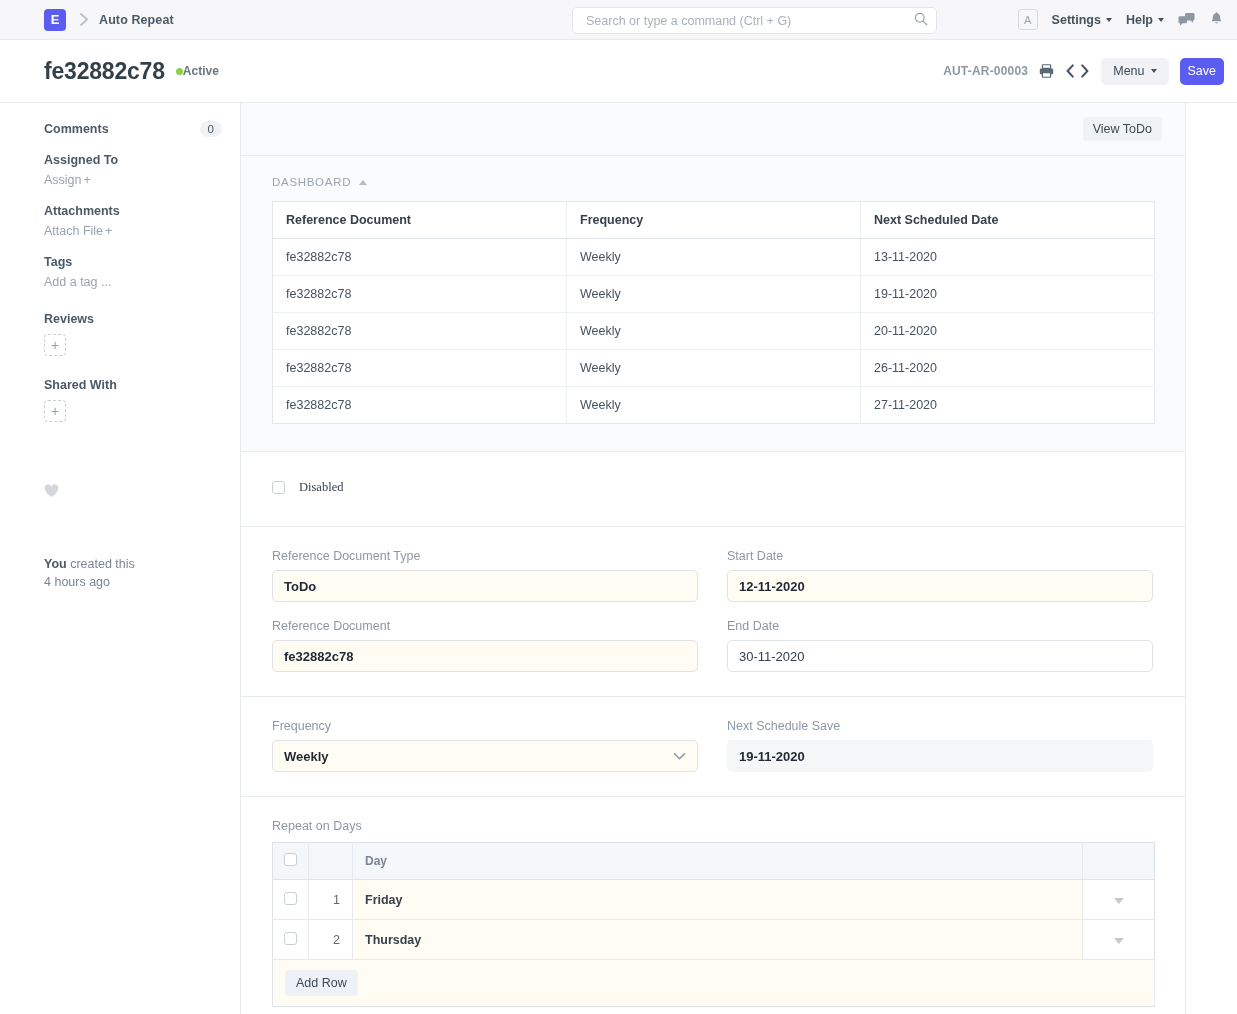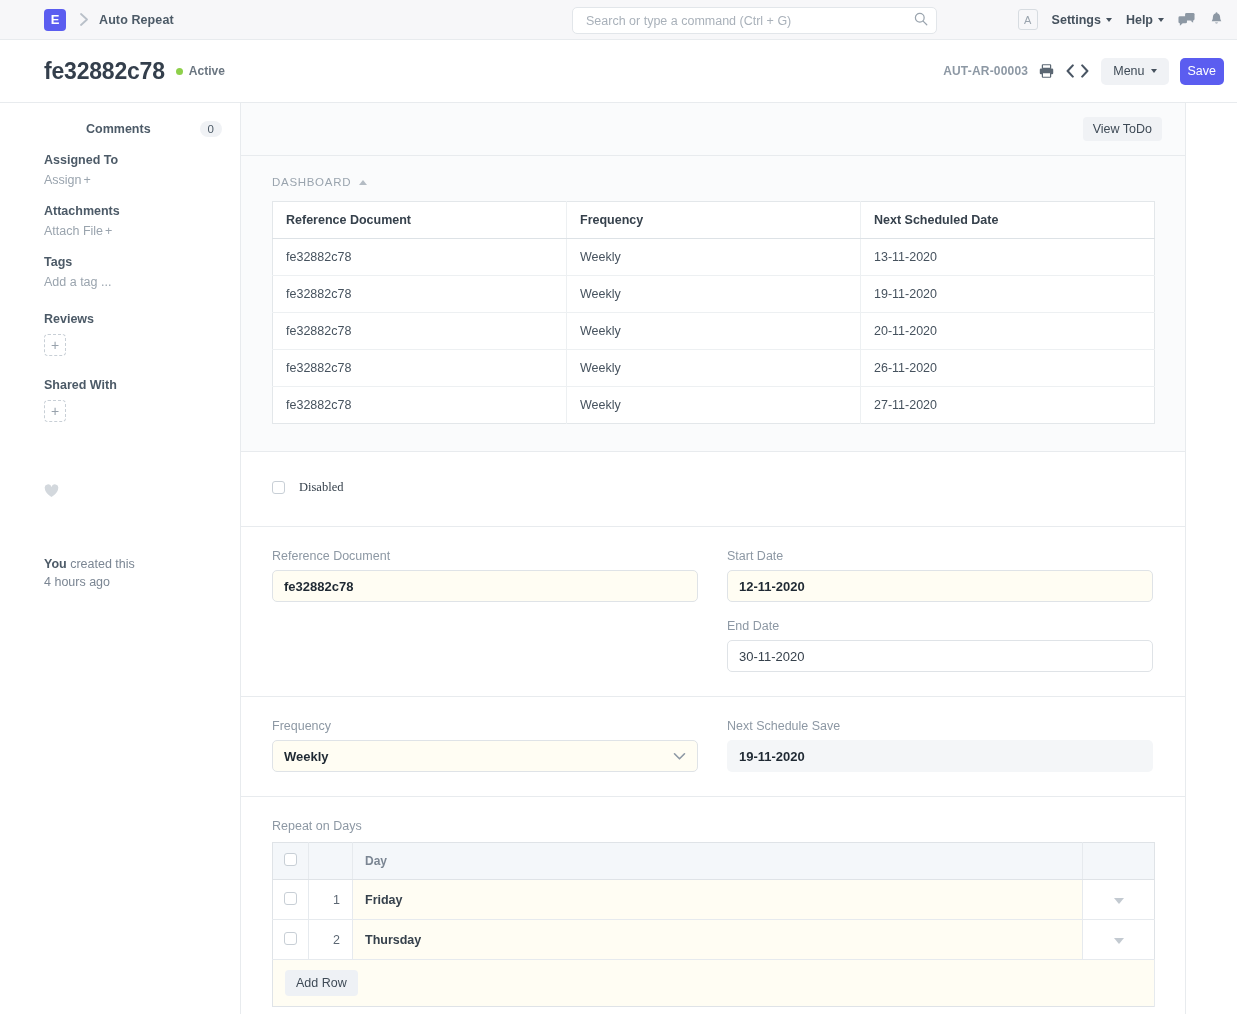--- a/index.html
+++ b/index.html
@@ -89,21 +89,21 @@
     border-bottom: 1px solid #e8ebee;
     display: flex; align-items: center;
     padding: 0 13px 0 44px;
     background: #fff;
   }
   .doc-title {
     font-size: 23px; font-weight: bold;
     color: #343f4c; letter-spacing: -.2px;
   }
   .status-wrap {
-    display: flex; align-items: center; gap: 6px;
+    display: flex; align-items: center; 
     margin-left: 11px;
   }
   .dot { width: 7px; height: 7px; border-radius: 50%; background: #8ed04a; }
   .status-txt { font-size: 12px; font-weight: bold; color: #6b7681; }
   .head-right {
     margin-left: auto;
     display: flex; align-items: center; gap: 11px;
   }
   .docid { font-size: 12px; font-weight: bold; color: #8d98a4; letter-spacing: .2px; }
   .ic-btn { color: #6b7681; display: flex; align-items: center; cursor: pointer; }
@@ -126,21 +126,21 @@
   
   .body-wrap { display: flex; background: #fff; }
   .sidebar {
     width: 241px;
     padding: 18px 18px 0 44px;
     background: #fff;
     border-right: 1px solid #e8ebee;
     min-height: 911px;
   }
   .sb-block { margin-bottom: 16px; }
-  .sb-row { display: flex; align-items: center; justify-content: space-between; margin-left: 42px; }
+  .sb-row { display: flex; align-items: center; justify-content: space-between; }
   .sb-title {
     font-size: 12.5px; font-weight: bold; color: #4c5a67;
   }
   .count-pill {
     background: #f0f2f5; color: #4c5a67;
     font-size: 11.5px;
     border-radius: 9px;
     padding: 2px 8px;
     min-width: 22px; text-align: center;
   }
@@ -545,20 +545,24 @@
       <div class="cb-line">
         <span class="cbox"></span>
         <span class="cb-label">Disabled</span>
       </div>
     </div>
 
     <div class="form-sec">
       <div class="fgrid">
         <div class="fcol">
           <div class="fld">
+            <label class="flabel">Reference Document Type</label>
+            <div class="finput modified">ToDo</div>
+          </div>
+          <div class="fld">
             <label class="flabel">Reference Document</label>
             <div class="finput modified">fe32882c78</div>
           </div>
         </div>
         <div class="fcol">
           <div class="fld">
             <label class="flabel">Start Date</label>
             <div class="finput modified">12-11-2020</div>
           </div>
           <div class="fld">

